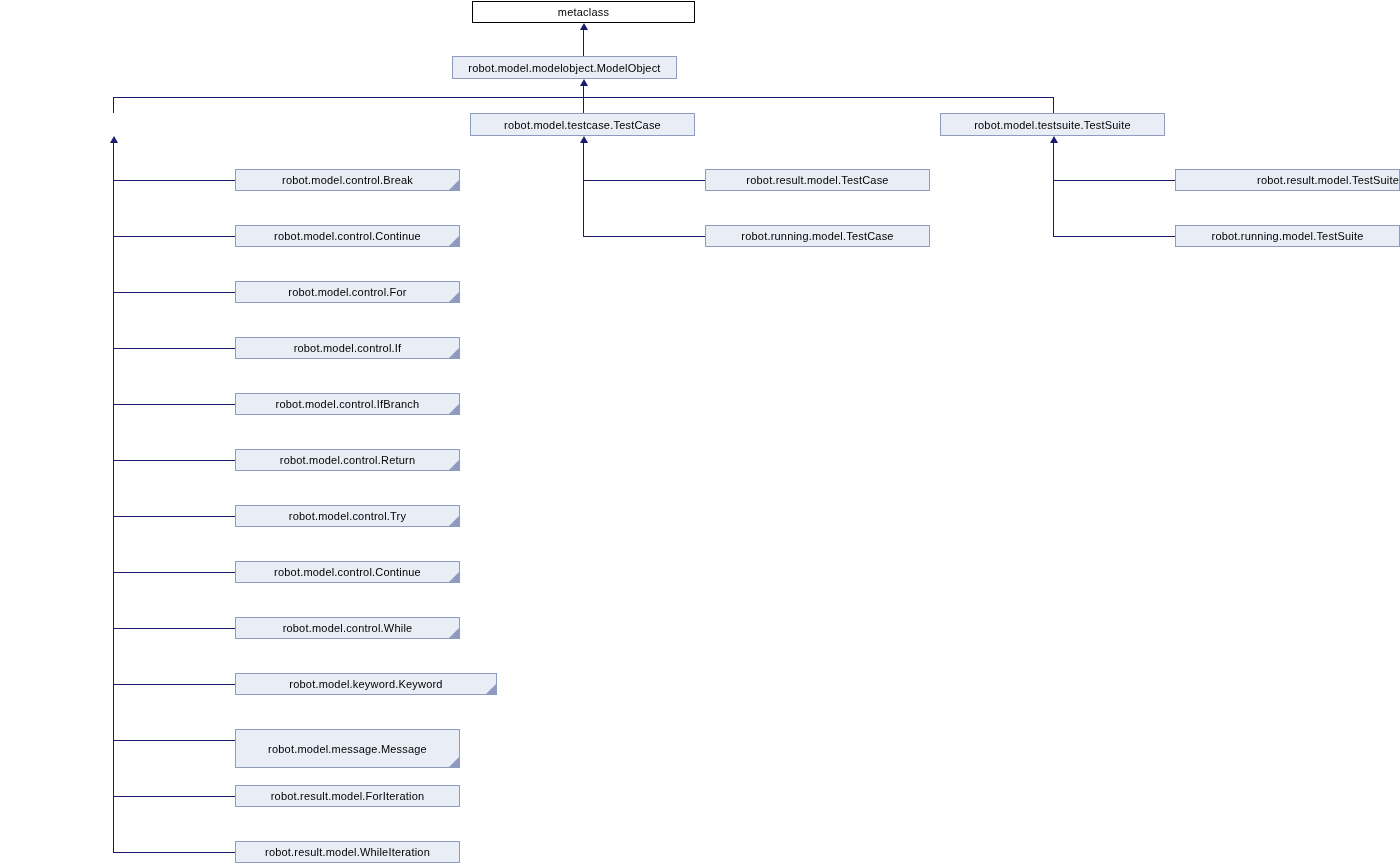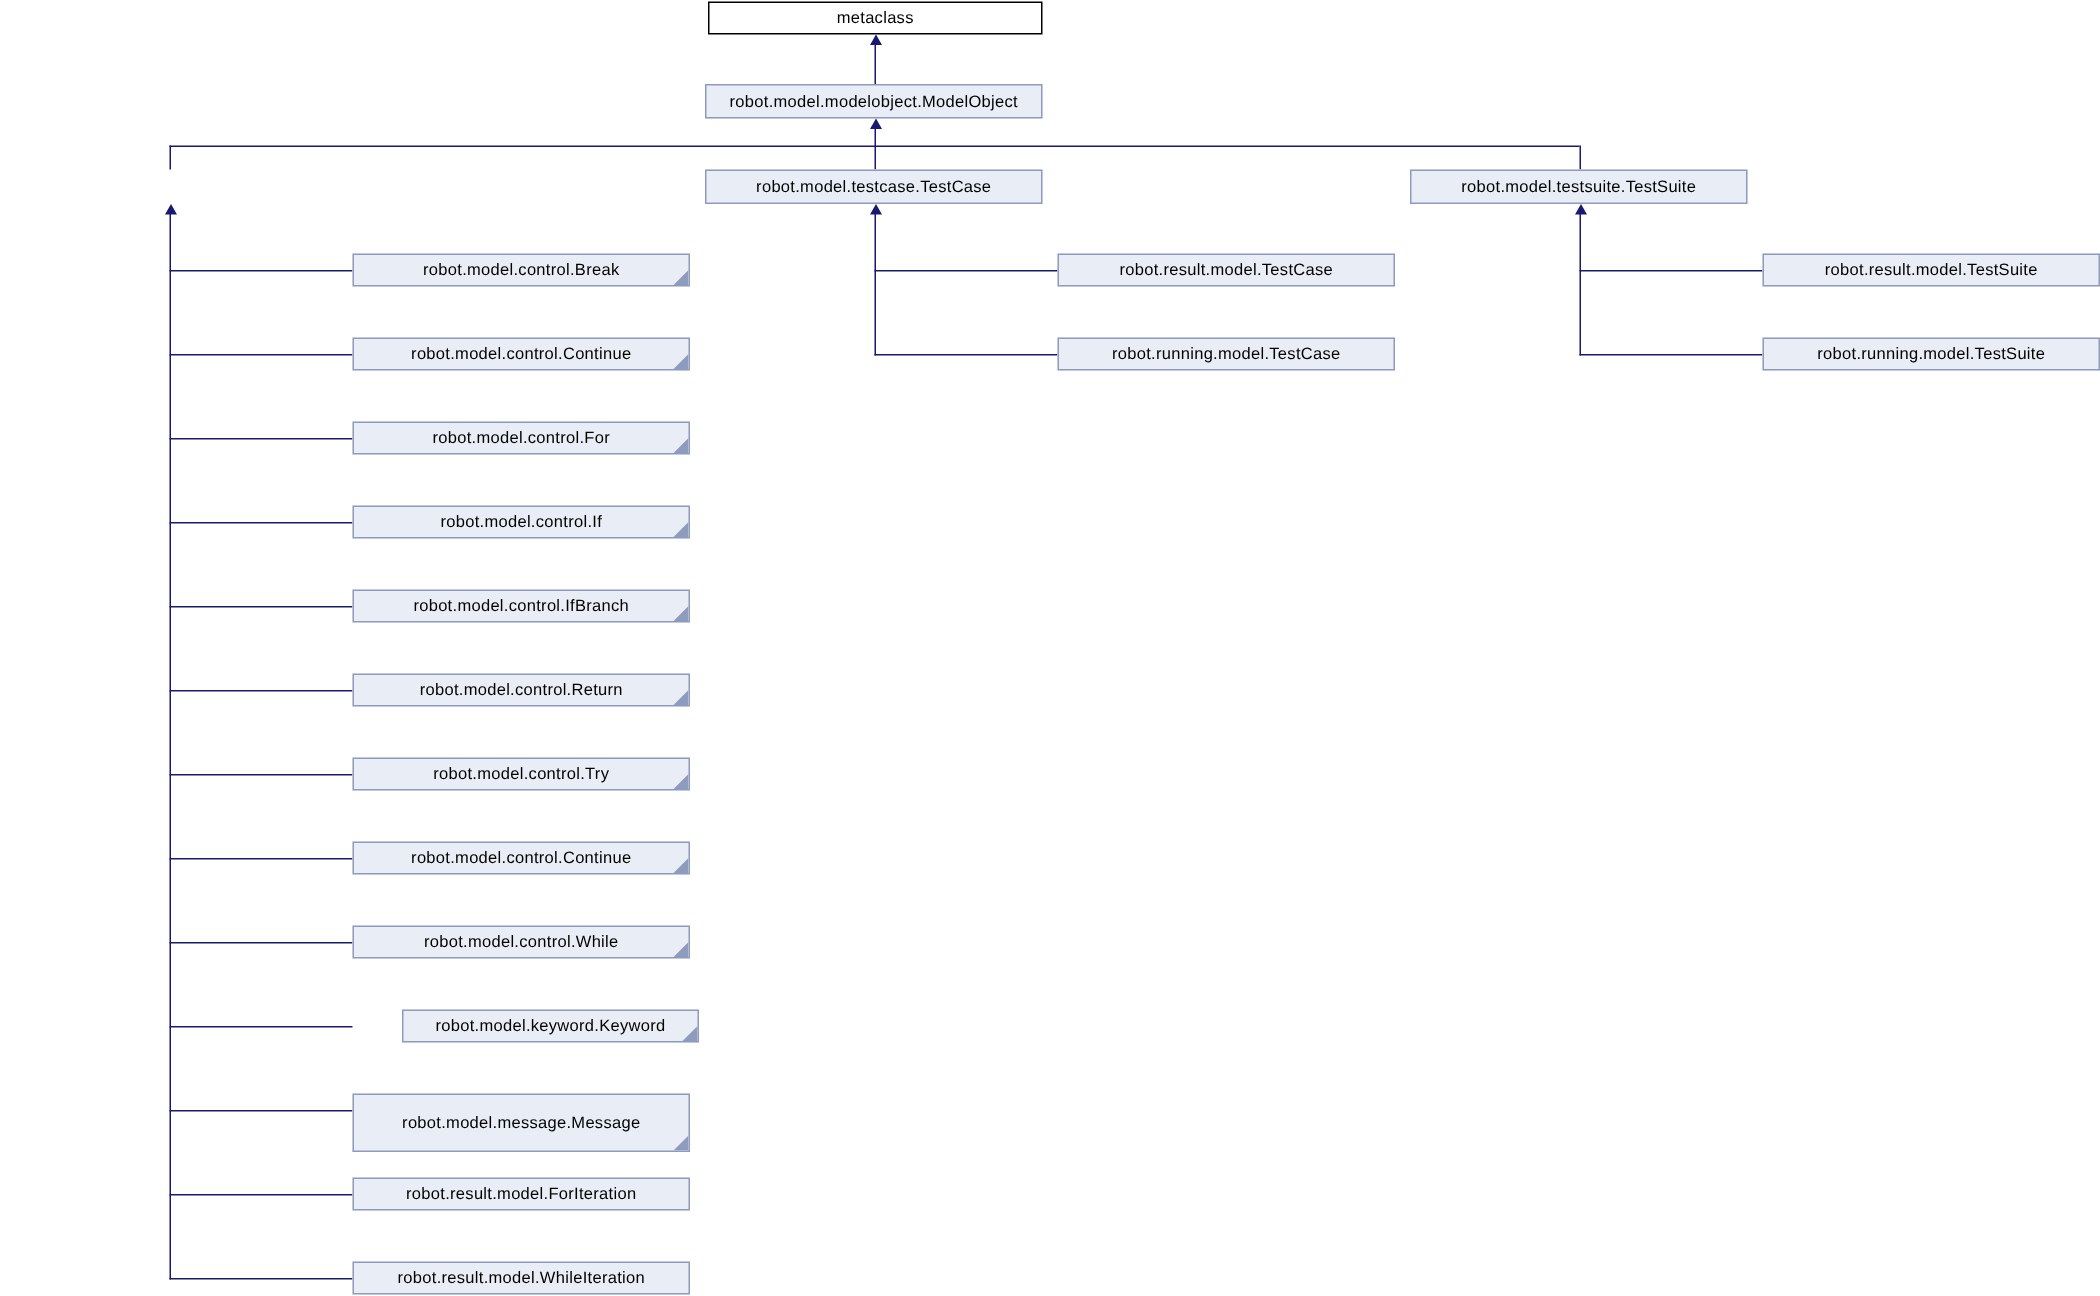--- a/index.html
+++ b/index.html
@@ -58,21 +58,21 @@
 
 <div id="stage">
 
   <div class="node root" style="left:472px; top:1px; width:223px; height:22px;">
     <span class="lbl">metaclass</span>
   </div>
 
   <div class="arrow-up" style="left:579.5px; top:23px;"></div>
   <div class="vline" style="left:583px; top:29px; height:27px;"></div>
 
-  <div class="node" style="left:470px; top:56px; width:225px; height:23px;">
+  <div class="node" style="left:452px; top:56px; width:225px; height:23px;">
     <span class="lbl">robot.model.modelobject.ModelObject</span>
   </div>
 
   <div class="arrow-up" style="left:579.5px; top:79px;"></div>
   <div class="vline" style="left:583px; top:85px; height:28px;"></div>
   <div class="hline" style="left:113px; top:97px; width:940px;"></div>
   <div class="vline" style="left:113px; top:97px; height:16px;"></div>
   <div class="vline" style="left:1053px; top:97px; height:16px;"></div>
 
   <div class="node" style="left:470px; top:113px; width:225px; height:23px;justify-content:center;">
@@ -127,21 +127,21 @@
     <span class="fold"></span>
   </div>
   <div class="node" style="left:235px; top:561px; width:225px; height:22px;">
     <span class="lbl">robot.model.control.Continue</span>
     <span class="fold"></span>
   </div>
   <div class="node" style="left:235px; top:617px; width:225px; height:22px;">
     <span class="lbl">robot.model.control.While</span>
     <span class="fold"></span>
   </div>
-  <div class="node" style="left:235px; top:673px; width:198px; height:22px;margin-left:33px;">
+  <div class="node" style="left:235px; top:673px; width:262px; height:22px;">
     <span class="lbl">robot.model.keyword.Keyword</span>
     <span class="fold"></span>
   </div>
   <div class="node" style="left:235px; top:729px; width:225px; height:39px;">
     <span class="lbl">robot.model.message.Message</span>
     <span class="fold"></span>
   </div>
   <div class="node" style="left:235px; top:785px; width:225px; height:22px;">
     <span class="lbl">robot.result.model.ForIteration</span>
 
@@ -163,21 +163,21 @@
   <div class="node" style="left:705px; top:225px; width:225px; height:22px;">
     <span class="lbl">robot.running.model.TestCase</span>
 
   </div>
 
   <div class="arrow-up" style="left:1049.5px; top:136px;"></div>
   <div class="vline" style="left:1053px; top:142px; height:95px;"></div>
   <div class="hline" style="left:1053px; top:180px; width:122px;"></div>
   <div class="hline" style="left:1053px; top:236px; width:122px;"></div>
 
-  <div class="node" style="left:1175px; top:169px; width:225px; height:22px;">
+  <div class="node" style="left:1175px; top:169px; width:225px; height:22px;justify-content:flex-end;">
     <span class="lbl">robot.result.model.TestSuite</span>
 
   </div>
   <div class="node" style="left:1175px; top:225px; width:225px; height:22px;">
     <span class="lbl">robot.running.model.TestSuite</span>
 
   </div>
 
 </div>
 

